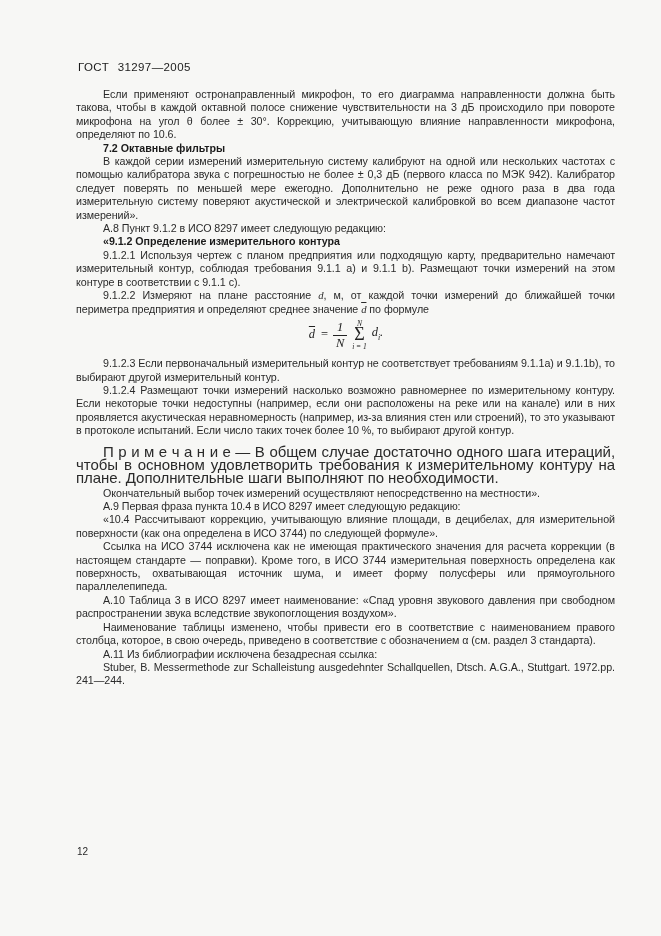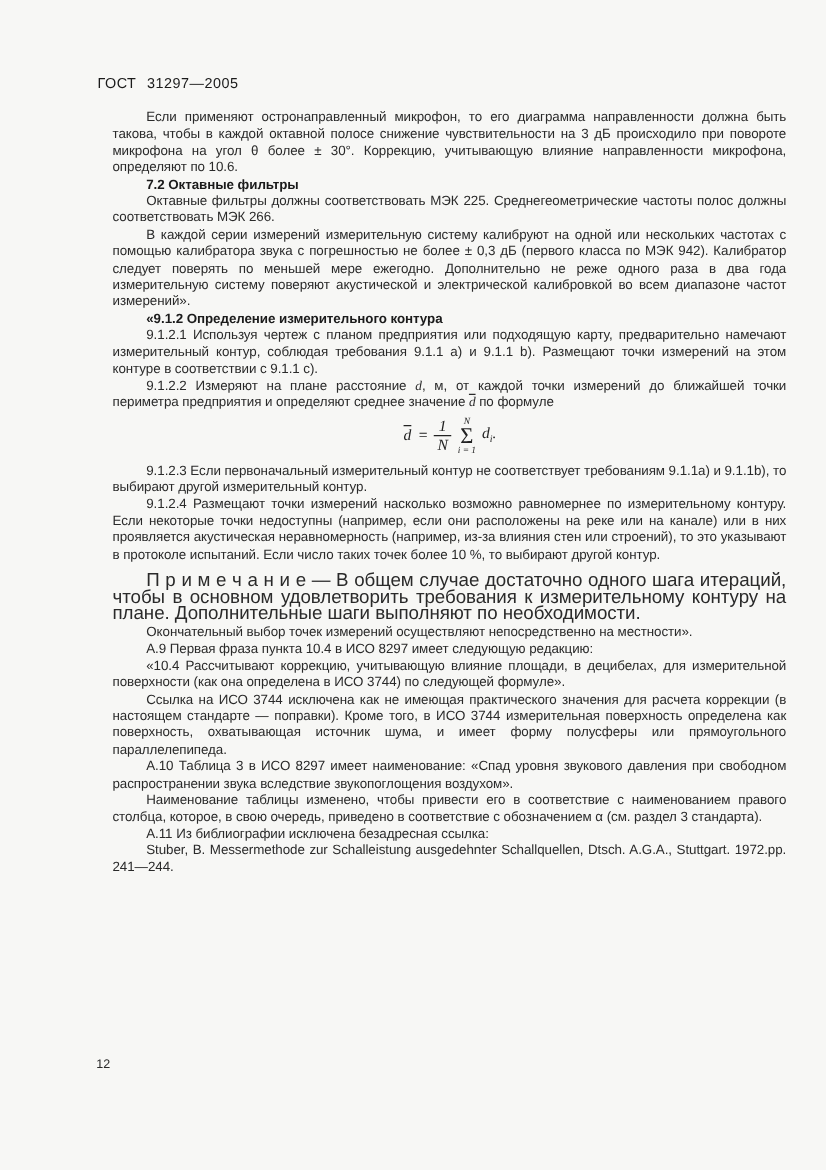--- a/index.html
+++ b/index.html
@@ -22,21 +22,21 @@
     left: 78px;
     font-size: 11.5px;
     font-weight: normal;
     letter-spacing: 0.4px;
     word-spacing: 5px;
     color: #1b1b1b;
   }
   .content {
     position: absolute;
     top: 88px;
-    left: 90px;
+    left: 76px;
     width: 539px;
     font-size: 10.7px;
     line-height: 13.4px;
     text-align: justify;
     letter-spacing: -0.05px;
   }
   .content p {
     margin: 0;
     text-indent: 27px;
   }
@@ -118,22 +118,22 @@
 <body>
 
 <div class="page">
 
   <div class="doc-header">ГОСТ  31297—2005</div>
 
   <div class="content">
 
     <p class="para">Если применяют остронаправленный микрофон, то его диаграмма направленности должна быть такова, чтобы в каждой октавной полосе снижение чувствительности на 3 дБ происходило при повороте микрофона на угол θ более ± 30°. Коррекцию, учитывающую влияние направленности микрофона, определяют по 10.6.</p>
     <p class="head">7.2  Октавные фильтры</p>
-    <p class="para">Октавные фильтры должны соответствовать МЭК 225. Среднегеометрические частоты полос должны соответствовать МЭК 266.</p>
     <p class="para">В каждой серии измерений измерительную систему калибруют на одной или нескольких частотах с помощью калибратора звука с погрешностью не более ± 0,3 дБ (первого класса по МЭК 942). Калибратор следует поверять по меньшей мере ежегодно. Дополнительно не реже одного раза в два года измерительную систему поверяют акустической и электрической калибровкой во всем диапазоне частот измерений».</p>
+    <p class="para">А.8  Пункт 9.1.2 в ИСО 8297 имеет следующую редакцию:</p>
     <p class="head">«9.1.2  Определение измерительного контура</p>
     <p class="para">9.1.2.1  Используя чертеж с планом предприятия или подходящую карту, предварительно намечают измерительный контур, соблюдая требования 9.1.1 a) и 9.1.1 b). Размещают точки измерений на этом контуре в соответствии с 9.1.1 c).</p>
 
     <p class="para"><span>9.1.2.2  Измеряют на плане расстояние </span><span class="var">d</span><span>, м, от каждой точки измерений до ближайшей точки периметра предприятия и определяют среднее значение </span><span class="var bar">d</span><span>  по формуле</span></p>
 
     <div class="formula">
       <span class="f-lhs">d</span>
       <span class="f-eq">=</span>
       <span class="f-frac">
         <span class="f-num">1</span>

